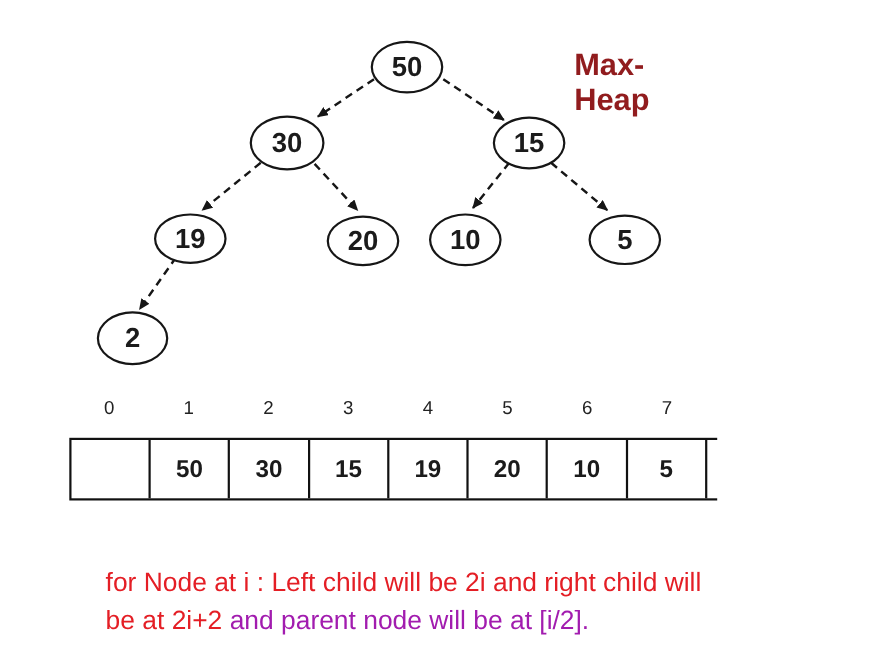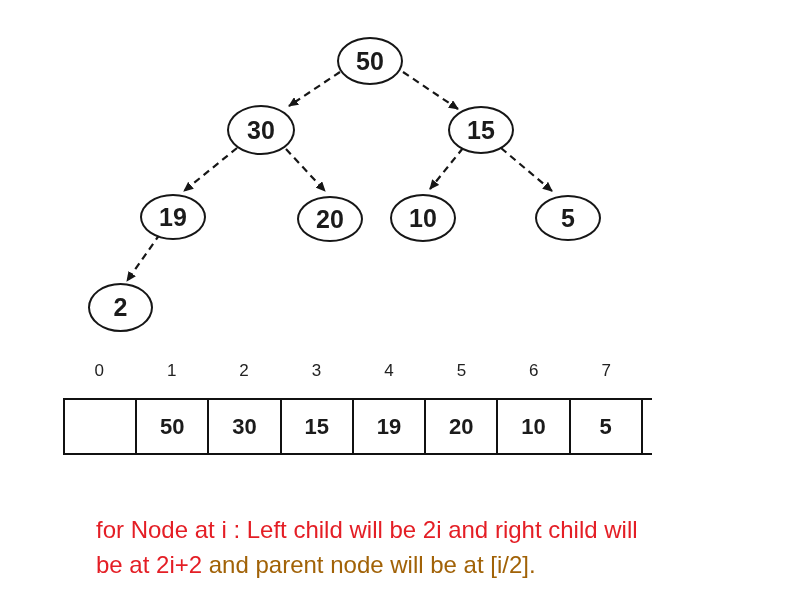--- a/index.html
+++ b/index.html
@@ -87,21 +87,21 @@
 
   
   .caption {
     position: absolute;
     left: 96px; top: 512px;
     width: 640px;
     font-size: 24px;
     line-height: 35px;
   }
   .caption .bright { color: #e41e25; }
-  .caption .dark   { color: #a16207; }
+  .caption .dark   { color: #a21caf; }
 </style>
 </head>
 <body>
 
 <div class="canvas">
 
   <svg class="edges-svg" viewBox="0 0 800 599">
     <defs>
       <marker id="arrow" markerWidth="11" markerHeight="9" refX="9" refY="4.5" orient="auto" markerUnits="userSpaceOnUse">
         <path d="M0,0 L10,4.5 L0,9 z" fill="#161616"></path>
@@ -134,20 +134,21 @@
   <div class="tree-node n10">
       <span>10</span>
     </div>
   <div class="tree-node n5">
       <span>5</span>
     </div>
   <div class="tree-node n2">
       <span>2</span>
     </div>
 
+  <div class="heap-title">Max-Heap</div>
 
   <div class="array-indices">
     <div class="idx">0</div>
     <div class="idx">1</div>
     <div class="idx">2</div>
     <div class="idx">3</div>
     <div class="idx">4</div>
     <div class="idx">5</div>
     <div class="idx">6</div>
     <div class="idx">7</div>

